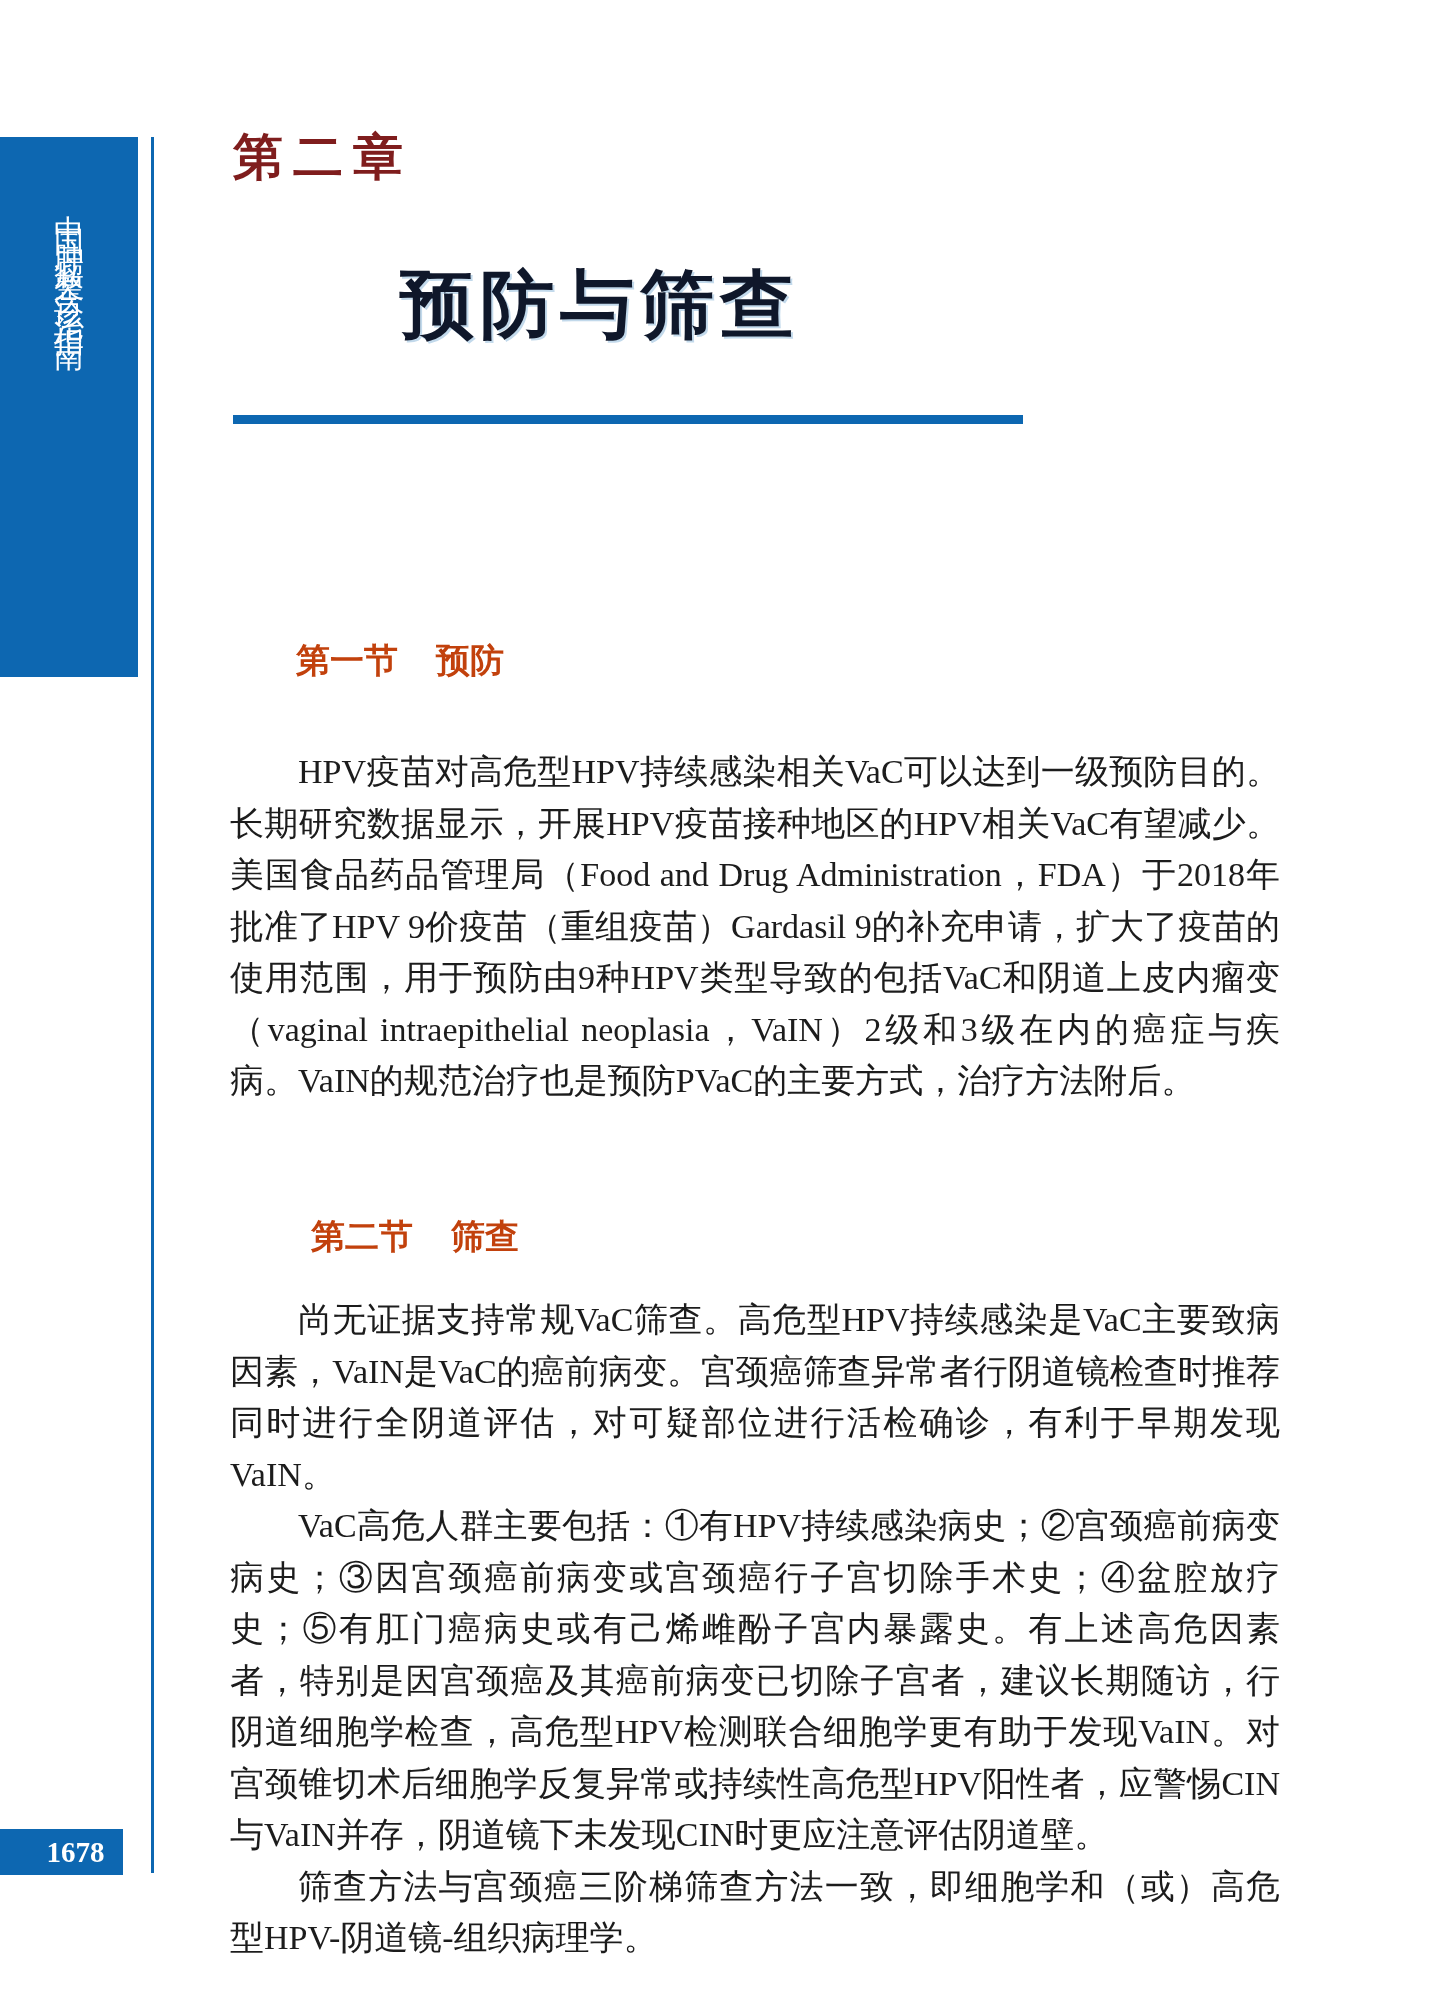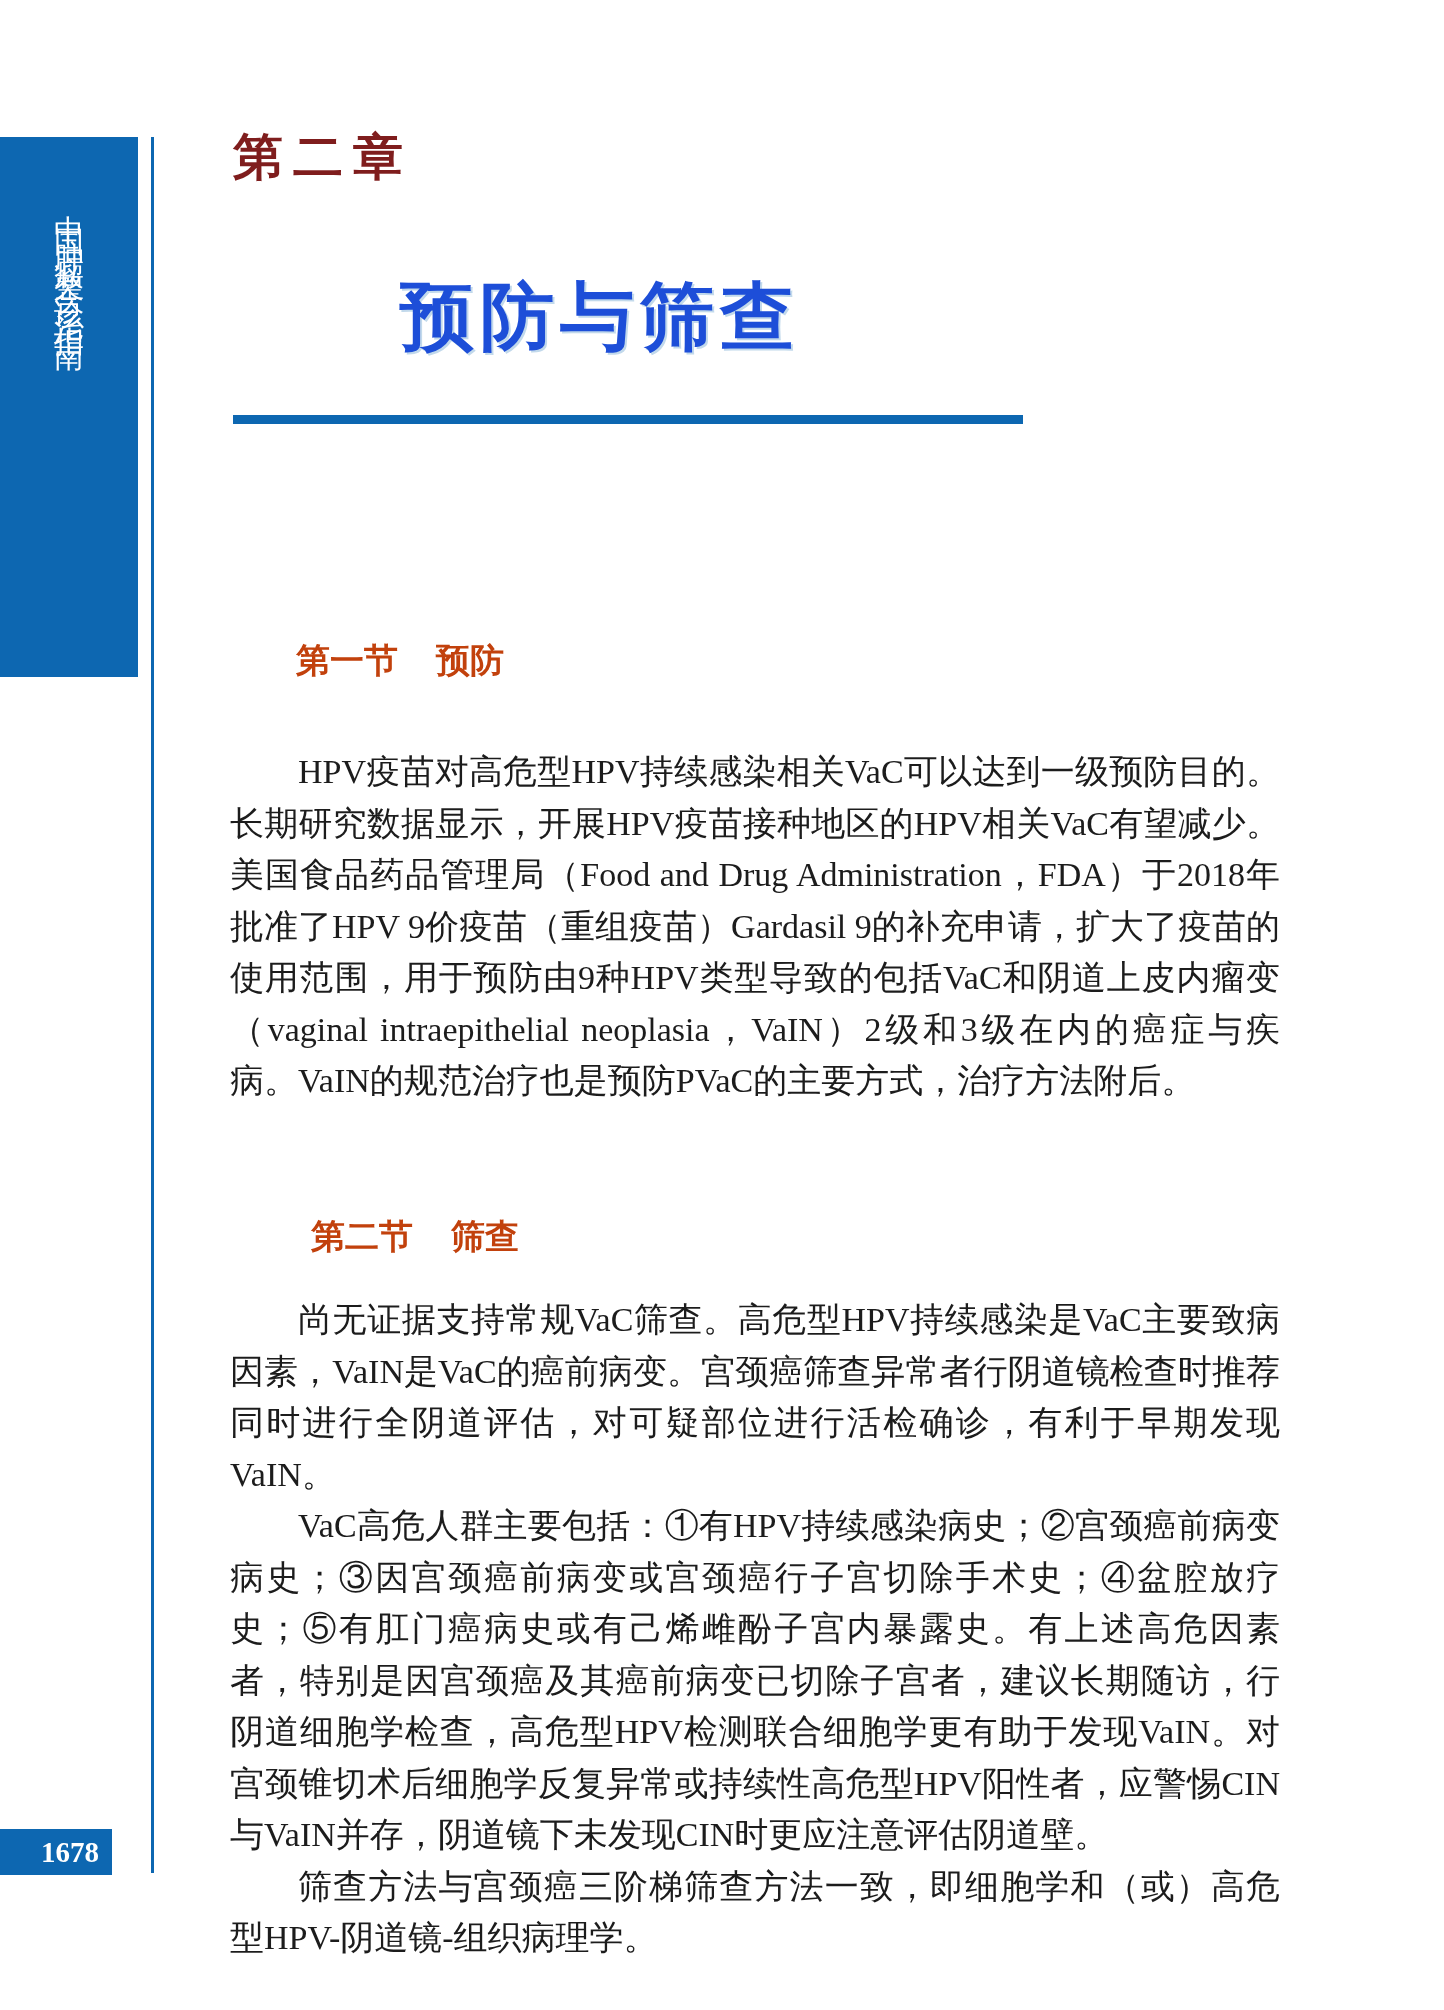--- a/index.html
+++ b/index.html
@@ -40,21 +40,21 @@
     left: 151px;
     top: 137px;
     width: 3px;
     height: 1736px;
     background: #0d67b1;
   }
   .page-badge {
     position: absolute;
     left: 0;
     top: 1829px;
-    width: 112px;
+    width: 123px;
     height: 46px;
     background: #0d67b1;
     color: #ffffff;
     display: flex;
     align-items: center;
     justify-content: center;
     padding-left: 28px;
     box-sizing: border-box;
     font-size: 29px;
     font-weight: bold;
@@ -68,26 +68,26 @@
     font-family: "Liberation Sans", "DejaVu Sans", sans-serif;
     font-size: 50px;
     font-weight: 700;
     letter-spacing: 10px;
     color: #7f1d1d;
     line-height: 1;
   }
   .chapter-title {
     position: absolute;
     left: 400px;
-    top: 280px;
+    top: 268px;
     font-family: "Liberation Sans", "DejaVu Sans", sans-serif;
     font-size: 74px;
     font-weight: 900;
     letter-spacing: 6px;
-    color: #1d4ed8;
+    color: #0f172a;
     line-height: 1;
     text-shadow: 2px 2px 0 rgba(13,103,177,0.25);
   }
   .chapter-rule {
     position: absolute;
     left: 233px;
     top: 415px;
     width: 790px;
     height: 9px;
     background: #0d67b1;

